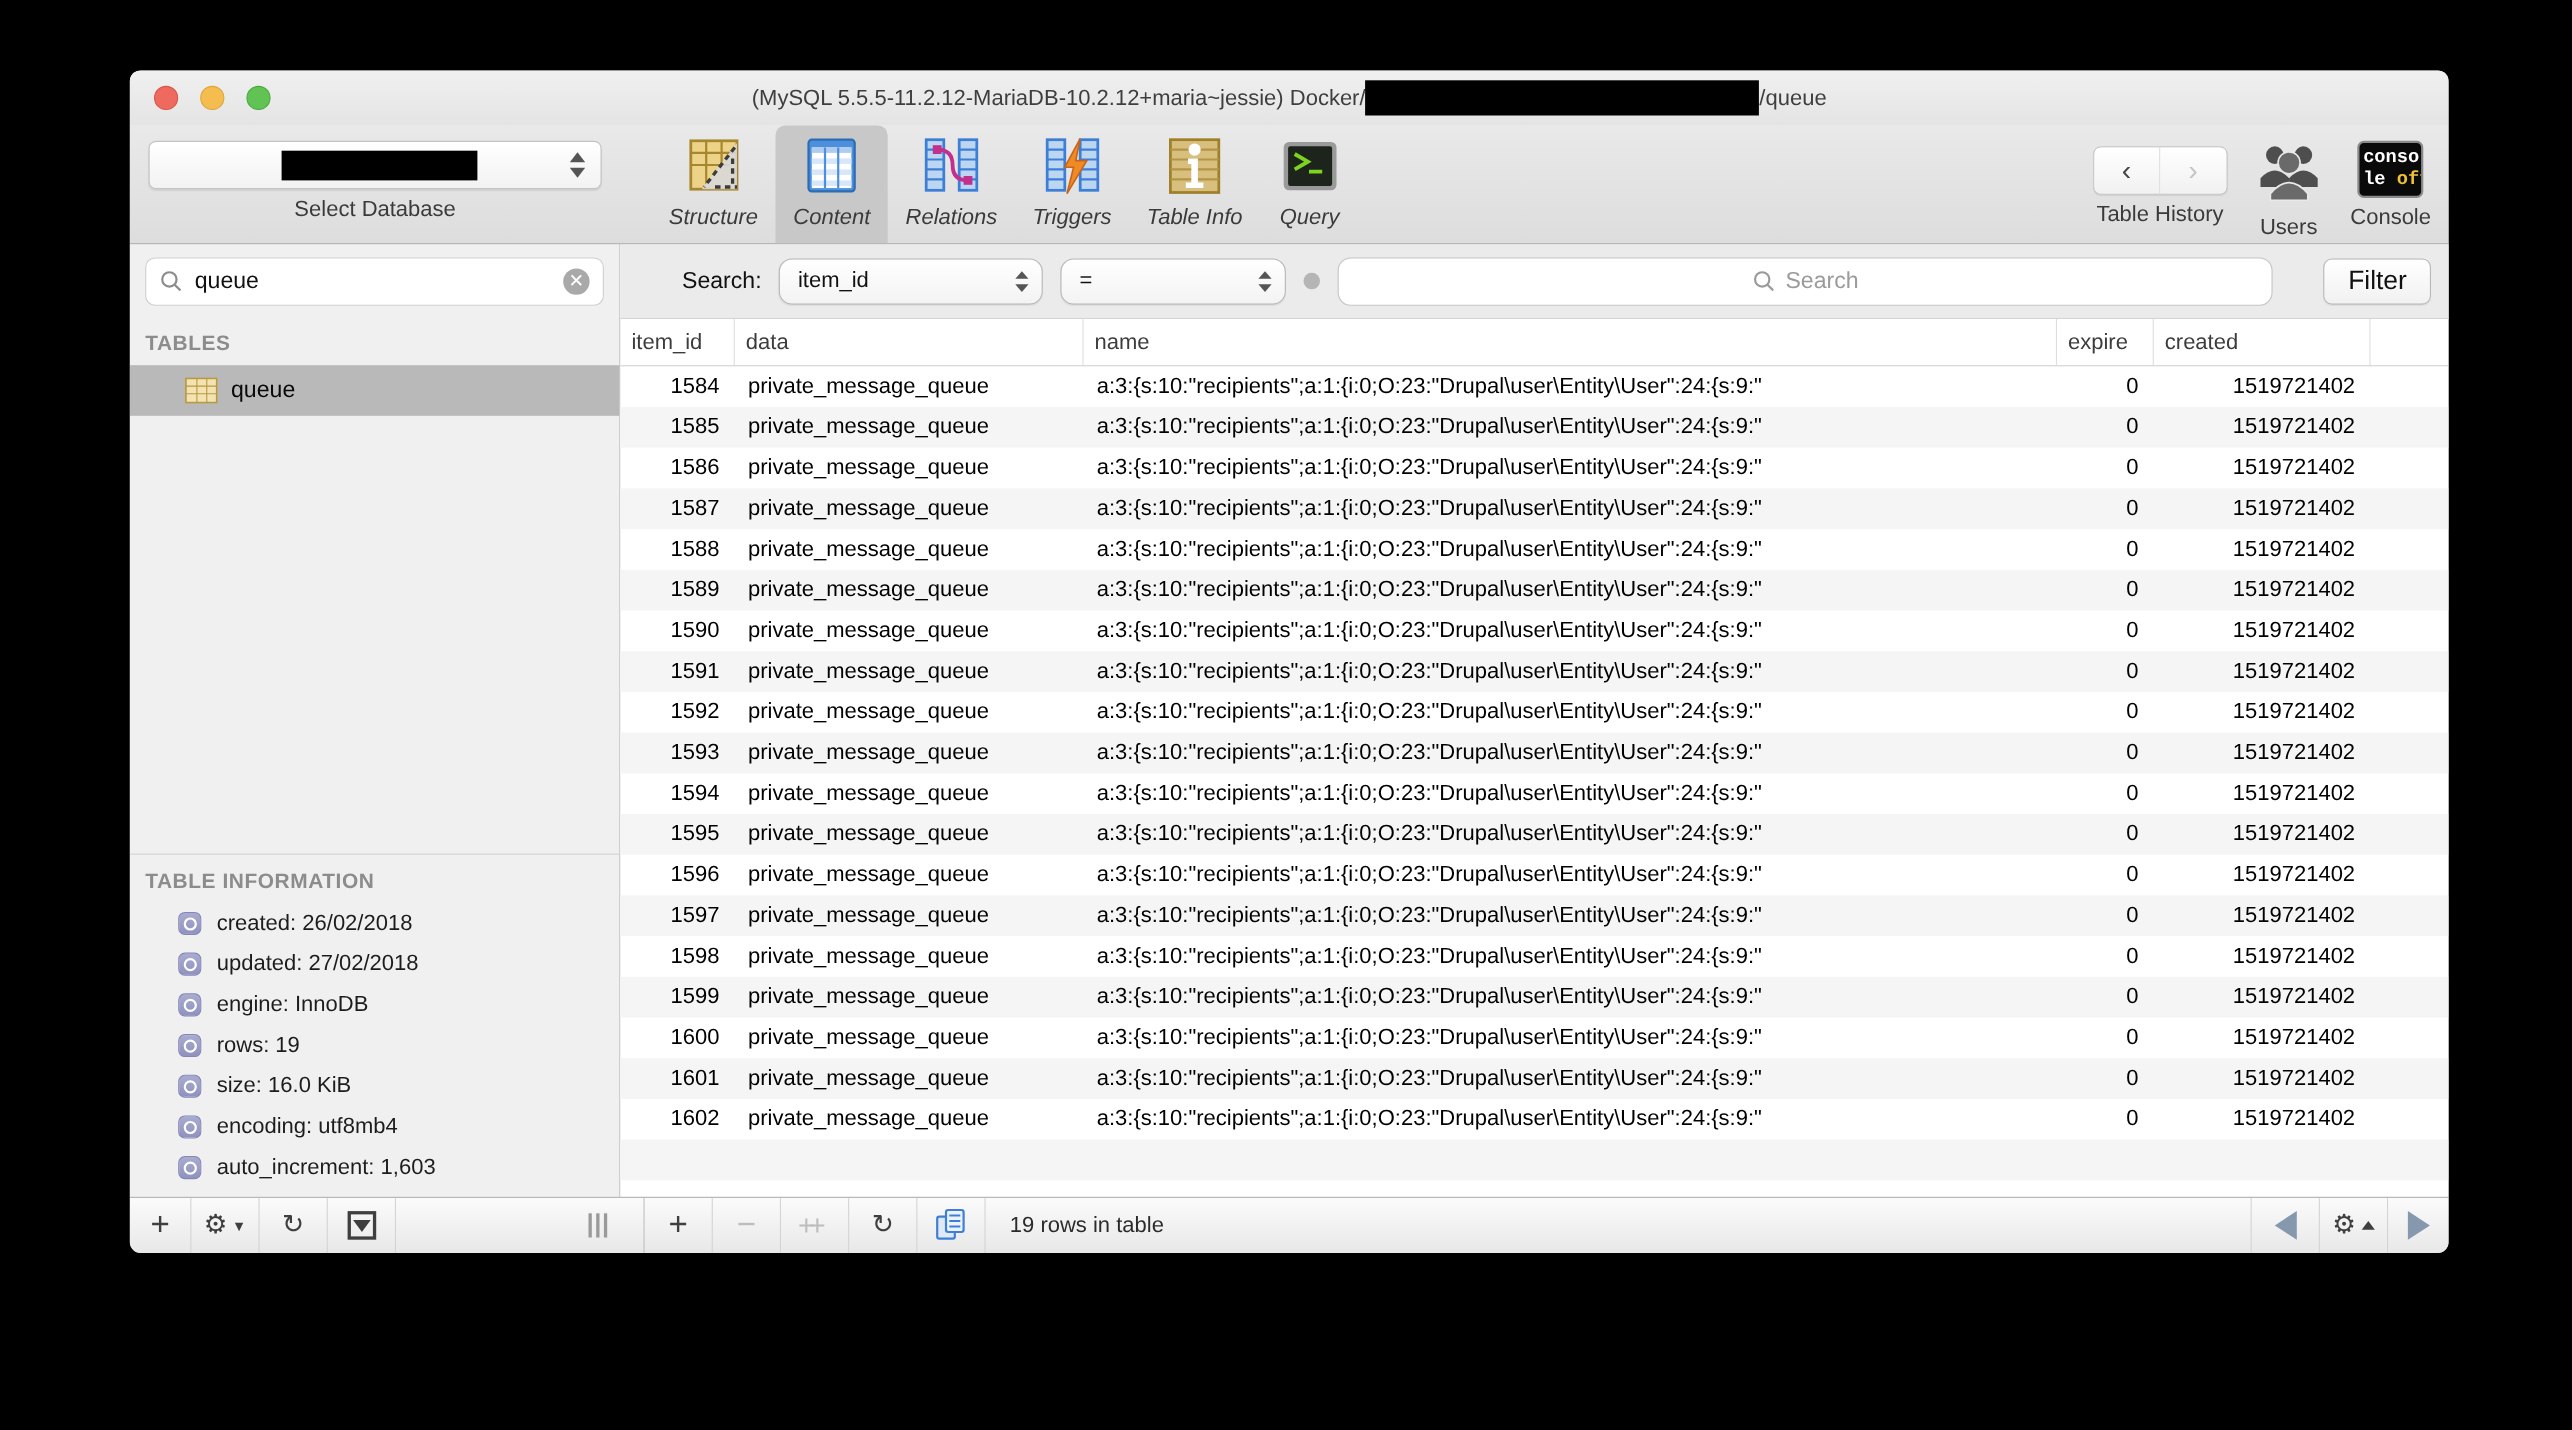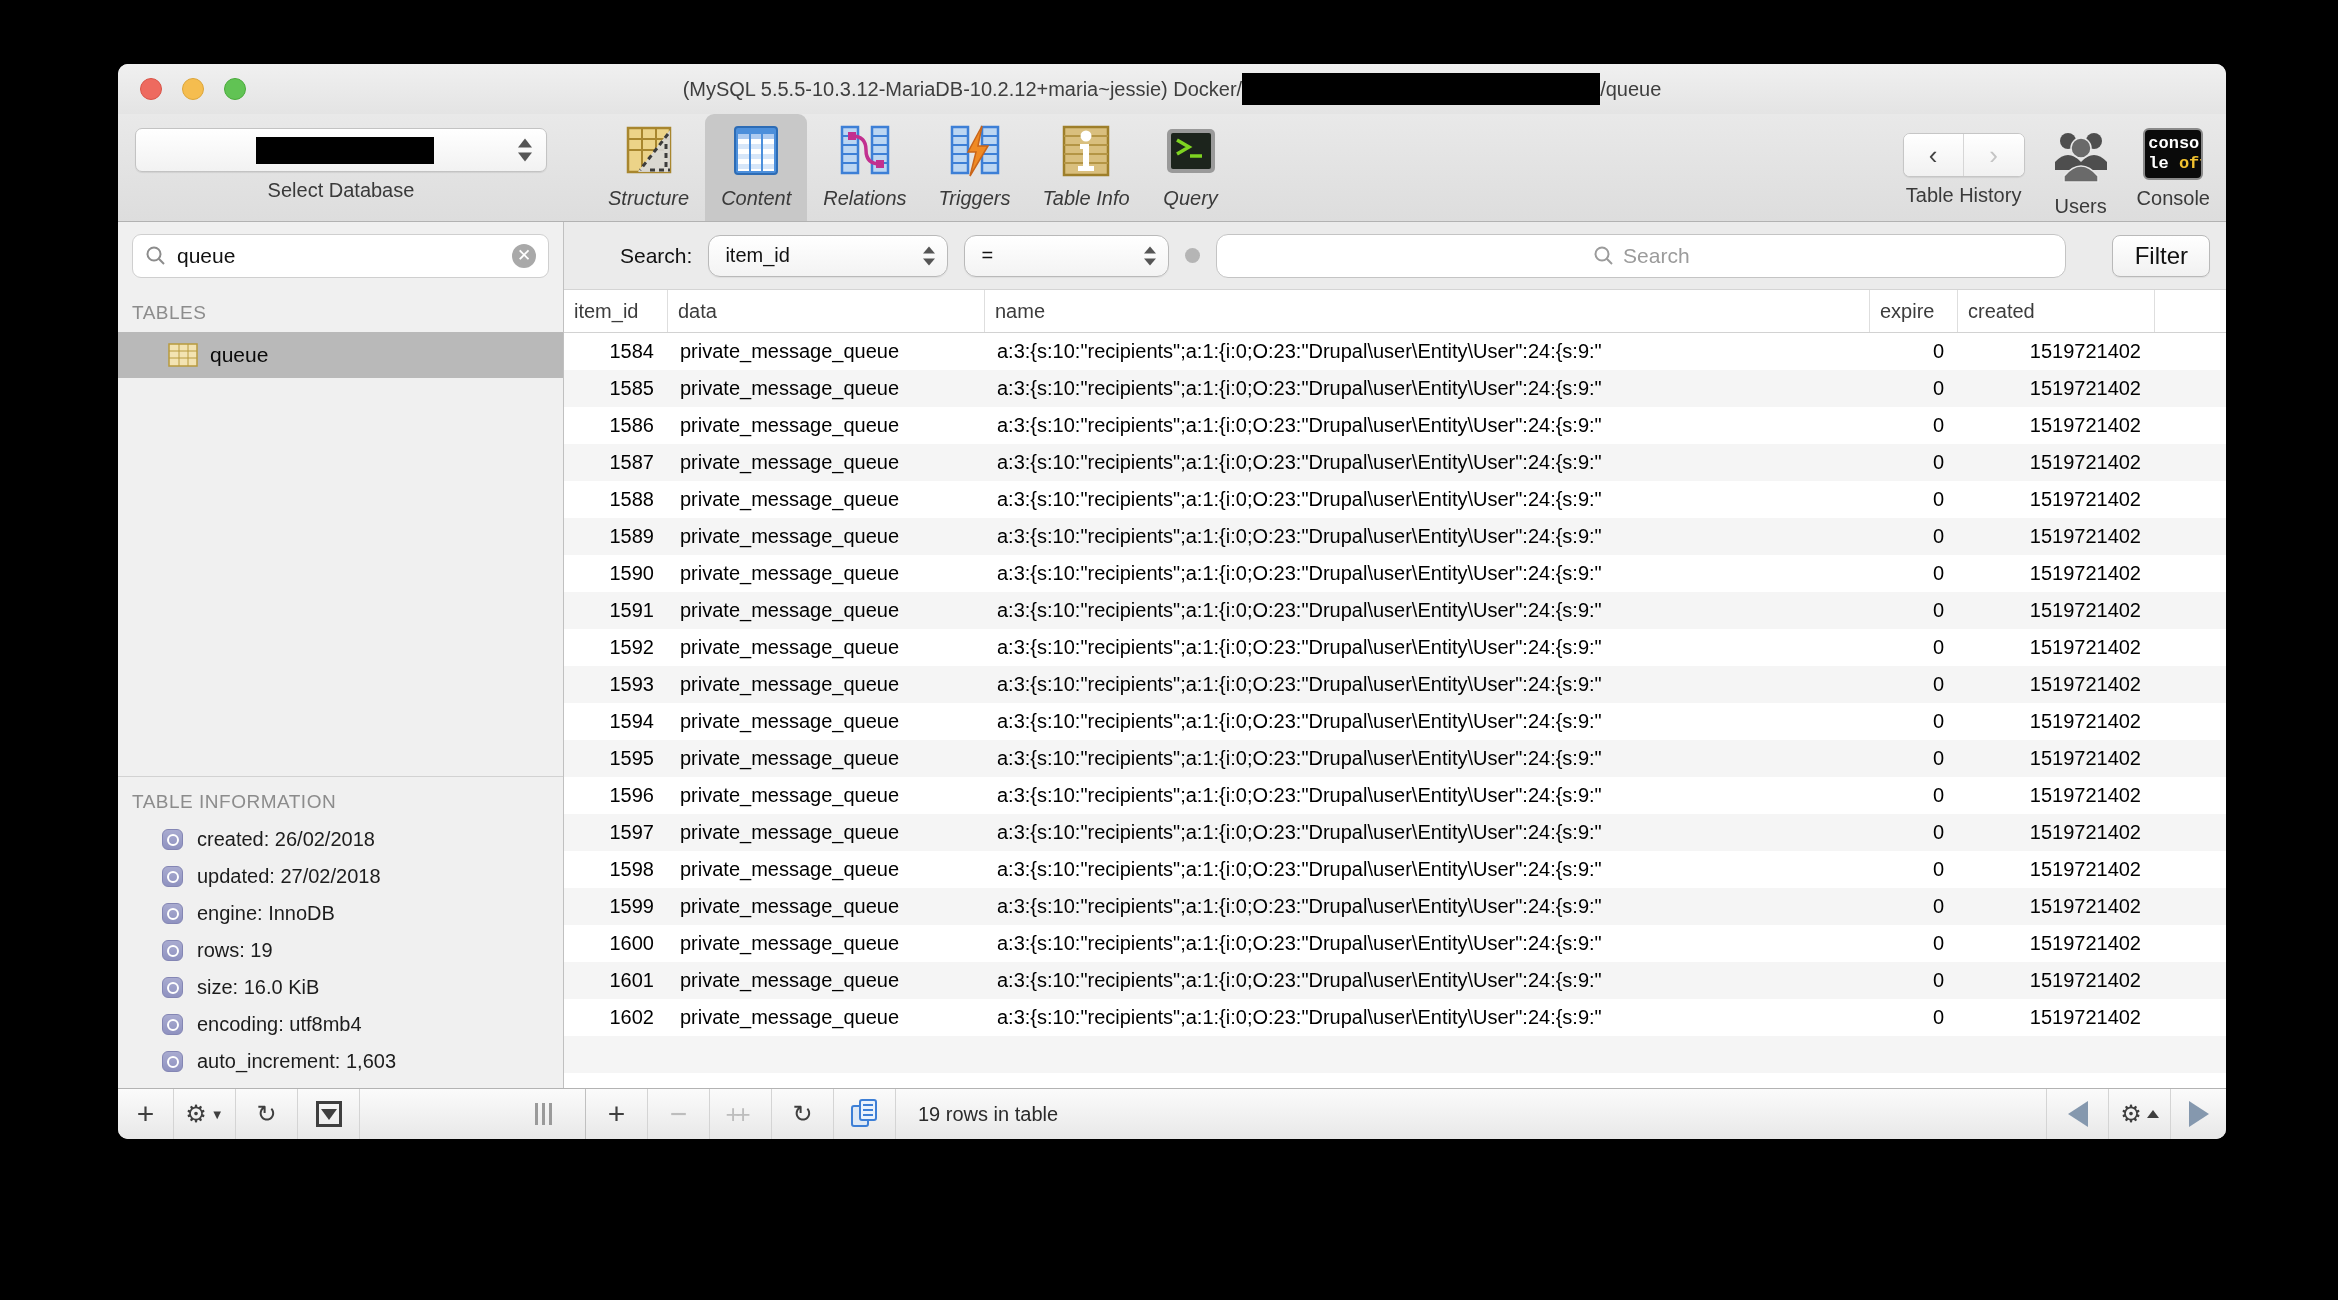--- a/index.html
+++ b/index.html
@@ -57,21 +57,21 @@
   
   .main { flex:1 1 auto; display:flex; min-height:0;justify-content:space-between; }
   .sidebar { width:446px; flex:0 0 auto; background:#f0f0f0; border-right:1px solid #c0c0c0; display:flex; flex-direction:column; }
   .sb-search-wrap { padding:12px 14px 10px; }
   .sb-search {
     height:44px; background:#fff; border:1px solid #cfcfcf; border-radius:9px;
     display:flex; align-items:center; padding:0 12px; gap:10px;
   }
   .sb-search .q { font-size:21px; color:#111; flex:1; }
   .clear-btn { width:24px; height:24px; border-radius:50%; background:#a9a9a9; color:#fff; font-size:17px; line-height:24px; text-align:center; }
-  .sb-header { font-size:19px; font-weight:normal; color:#8c8c8c; letter-spacing:.5px; padding:14px 14px 8px; }
+  .sb-header { font-size:19px; font-weight:bold; color:#8c8c8c; letter-spacing:.5px; padding:14px 14px 8px; }
   .sb-table-row { height:46px; background:#b9b9b9; display:flex; align-items:center; gap:12px; padding-left:50px; }
   .sb-table-row .name { font-size:21px; color:#0a0a0a; }
   .sb-spacer { flex:1 1 auto; }
   .sb-info { border-top:1px solid #d2d2d2; padding-bottom:8px; }
   .info-item { display:flex; align-items:center; gap:14px; padding:7px 0 7px 44px; }
   .bullet {
     width:21px; height:21px; border-radius:6px; flex:0 0 auto;
     background:linear-gradient(#a9abd0,#8f92c0); border:1px solid #8486b4;
     display:flex; align-items:center; justify-content:center;
   }
@@ -145,21 +145,21 @@
 
 <div class="window">
 
   <div class="titlebar">
     <div class="traffic">
       <div class="light red"></div>
       <div class="light yellow"></div>
       <div class="light green"></div>
     </div>
     <div class="title">
-      <span>(MySQL 5.5.5-10.3.12-MariaDB-10.2.12+maria~jessie) Docker/</span>
+      <span>(MySQL 5.5.5-11.2.12-MariaDB-10.2.12+maria~jessie) Docker/</span>
         <span class="redaction"></span>
         <span>/queue</span>
     </div>
   </div>
 
   <div class="toolbar">
     <div class="dbselect-wrap">
       <div class="dbselect">
         <span class="redbox"></span>
         <span class="chevrons">

